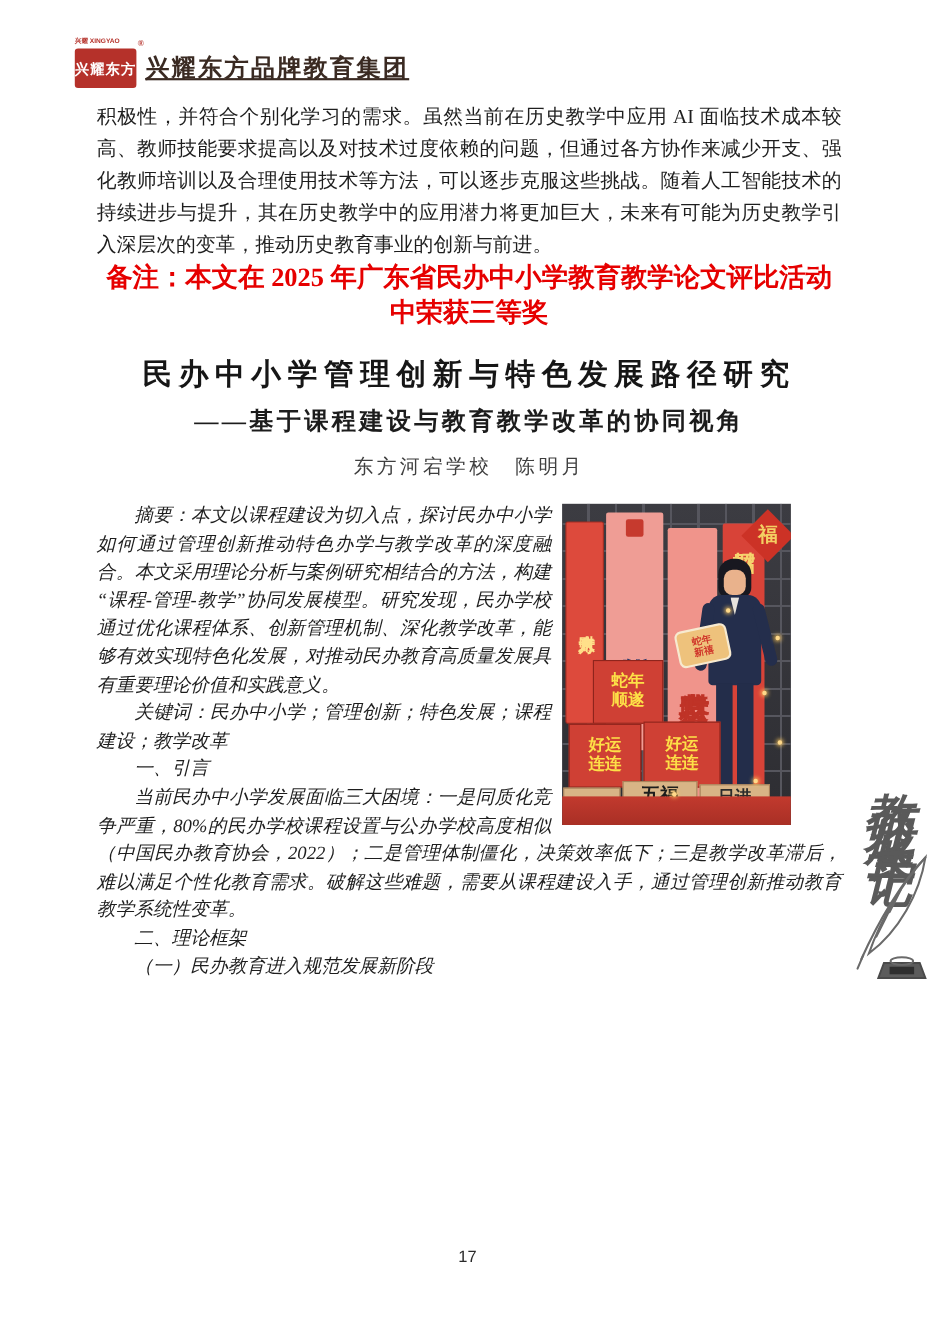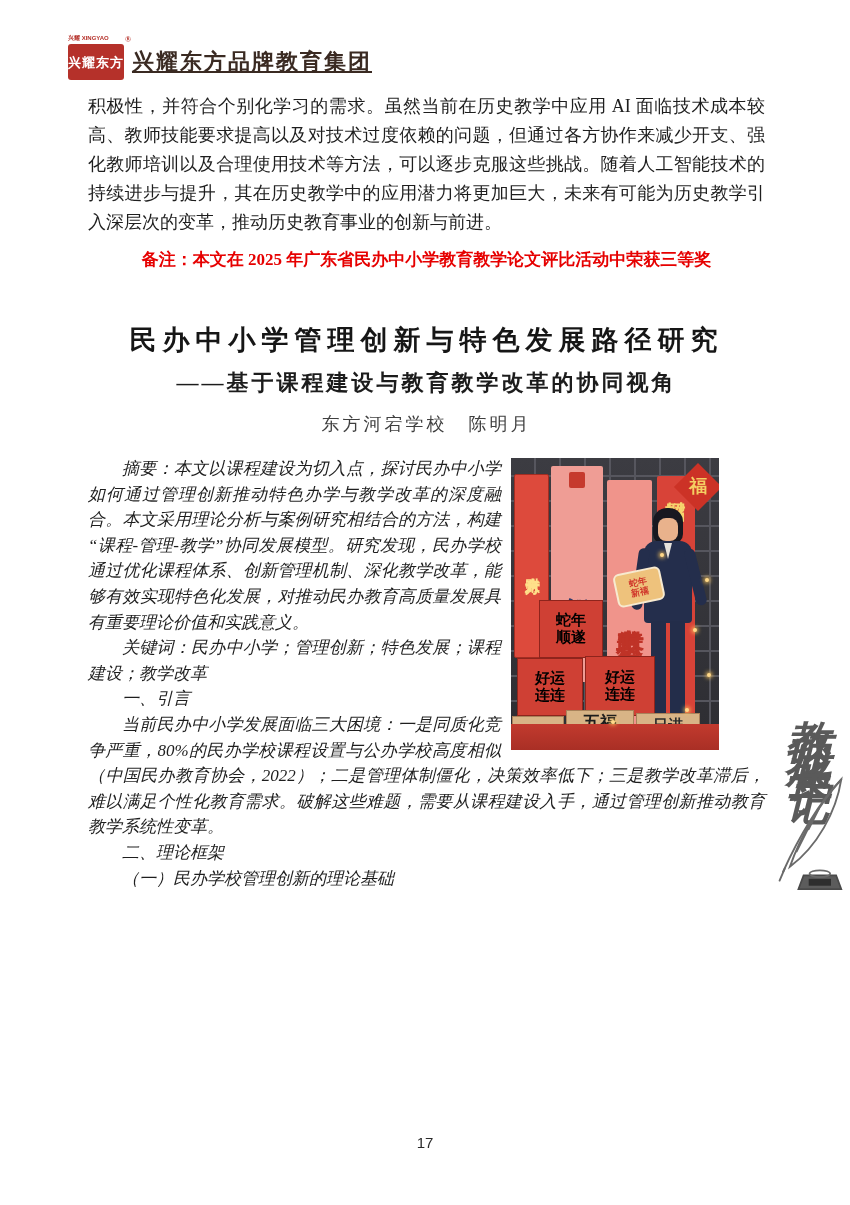--- a/index.html
+++ b/index.html
@@ -20,22 +20,22 @@
   .seal-top{position:absolute;top:-10px;left:0;width:100%;font-size:6px;color:#b5312a;
     letter-spacing:0;line-height:8px;white-space:nowrap;font-family:"Liberation Sans",sans-serif;}
   .seal-reg{position:absolute;top:-12px;right:-8px;font-size:8px;color:#b5312a;}
   .brand{font-size:22px;font-weight:bold;color:#3a2a22;letter-spacing:2px;text-decoration:underline;}
   .school{position:absolute;right:0;top:10px;font-size:21px;color:#4c4c4c;
     letter-spacing:5px;font-style:italic;}
   
   .col{position:absolute;left:88px;width:677px;}
   .intro{top:92px;}
   .intro p{margin:0;font-size:18px;line-height:29px;text-align:justify;}
-  .award{position:absolute;left:88px;top:248px;width:677px;text-align:center;
-    color:#e60000;font-weight:bold;font-size:17px;}
+  .award{position:absolute;left:88px;top:236px;width:677px;text-align:center;
+    color:#e60000;font-weight:bold;font-size:24px;}
   
   .paper-title{position:absolute;left:88px;top:322px;width:677px;text-align:center;
     font-size:27px;font-weight:bold;letter-spacing:6px;color:#161616;margin:0;}
   .paper-subtitle{position:absolute;left:88px;top:368px;width:677px;text-align:center;
     font-size:22px;font-weight:bold;letter-spacing:3px;color:#1c1c1c;margin:0;}
   .byline{position:absolute;left:88px;top:412px;width:677px;text-align:center;
     font-size:18px;color:#3f3f3f;letter-spacing:3px;}
   
   .article{top:456px;font-size:17px;line-height:25.6px;text-align:justify;}
   .article p{margin:0;text-indent:2em;font-style:italic;}
@@ -84,21 +84,21 @@
   .shoe{position:absolute;top:207px;width:21px;height:9px;background:#0d0d0f;border-radius:4px 6px 2px 2px;}
   .shoeL{left:16px;} .shoeR{left:37px;}
   .sign{position:absolute;left:-16px;top:62px;width:44px;height:30px;background:#eec27c;
     border:2px solid #f7ead0;border-radius:6px;transform:rotate(-12deg);
     display:flex;flex-direction:column;align-items:center;justify-content:center;}
   .sign span{color:#d0372b;font-size:9px;font-weight:bold;line-height:10px;}
   
   .bx{position:absolute;display:flex;align-items:center;justify-content:center;text-align:center;}
   .bx .t{width:2.2em;font-weight:bold;line-height:1.15;}
   .bxr{background:#cf4034;border:1px solid #8e241c;}
-  .bxr .t{color:#000000;font-size:15px;}
+  .bxr .t{color:#fde047;font-size:15px;}
   .bxt{background:#d8b486;border:1px solid #a9825a;}
   .bxt .t{color:#2b2b2b;font-size:15px;}
   .bx1{left:28px;top:142px;width:62px;height:56px;}
   .bx2{left:6px;top:200px;width:64px;height:56px;}
   .bx3{left:74px;top:198px;width:68px;height:58px;}
   .bx4{left:1px;top:258px;width:50px;height:36px;}
   .bx5{left:55px;top:252px;width:66px;height:44px;}
   .bx5 .t{font-size:17px;color:#1c1c1c;}
   .bx5 .yr{position:absolute;bottom:1px;left:50%;transform:translateX(-50%);
     color:#e3b23c;font-size:8px;font-weight:bold;}
@@ -209,21 +209,21 @@
       <div class="dot" style="right:30px;top:250px;"></div>
       <div class="dot" style="left:100px;top:262px;"></div>
       <div class="dot" style="right:55px;top:95px;"></div>
     </figure>
 
     <p>摘要：本文以课程建设为切入点，探讨民办中小学如何通过管理创新推动特色办学与教学改革的深度融合。本文采用理论分析与案例研究相结合的方法，构建“课程-管理-教学”协同发展模型。研究发现，民办学校通过优化课程体系、创新管理机制、深化教学改革，能够有效实现特色化发展，对推动民办教育高质量发展具有重要理论价值和实践意义。</p>
     <p>关键词：民办中小学；管理创新；特色发展；课程建设；教学改革</p>
     <p>一、引言</p>
     <p>当前民办中小学发展面临三大困境：一是同质化竞争严重，80%的民办学校课程设置与公办学校高度相似（中国民办教育协会，2022）；二是管理体制僵化，决策效率低下；三是教学改革滞后，难以满足个性化教育需求。破解这些难题，需要从课程建设入手，通过管理创新推动教育教学系统性变革。</p>
     <p>二、理论框架</p>
-    <p>（一）民办学校管理创新的理论基础</p>
+    <p>（一）民办教育进入规范发展新阶段</p>
   </div>
 
   <div class="margin-note">
     <div class="vcal">教师成长手记</div>
     <svg class="quill" width="86" height="120" viewBox="0 0 100 140">
       <g fill="none" stroke="#6a6a6a" stroke-width="2.2" stroke-linecap="round">
         <path d="M90 4 C 66 28, 40 72, 22 112"></path>
         <path d="M90 4 C 84 42, 62 82, 30 106 C 42 72, 62 36, 90 4 Z"></path>
         <path d="M56 52 L 44 76 M64 38 L 52 62 M48 68 L 38 88"></path>
         <path d="M24 108 L 18 122"></path>

